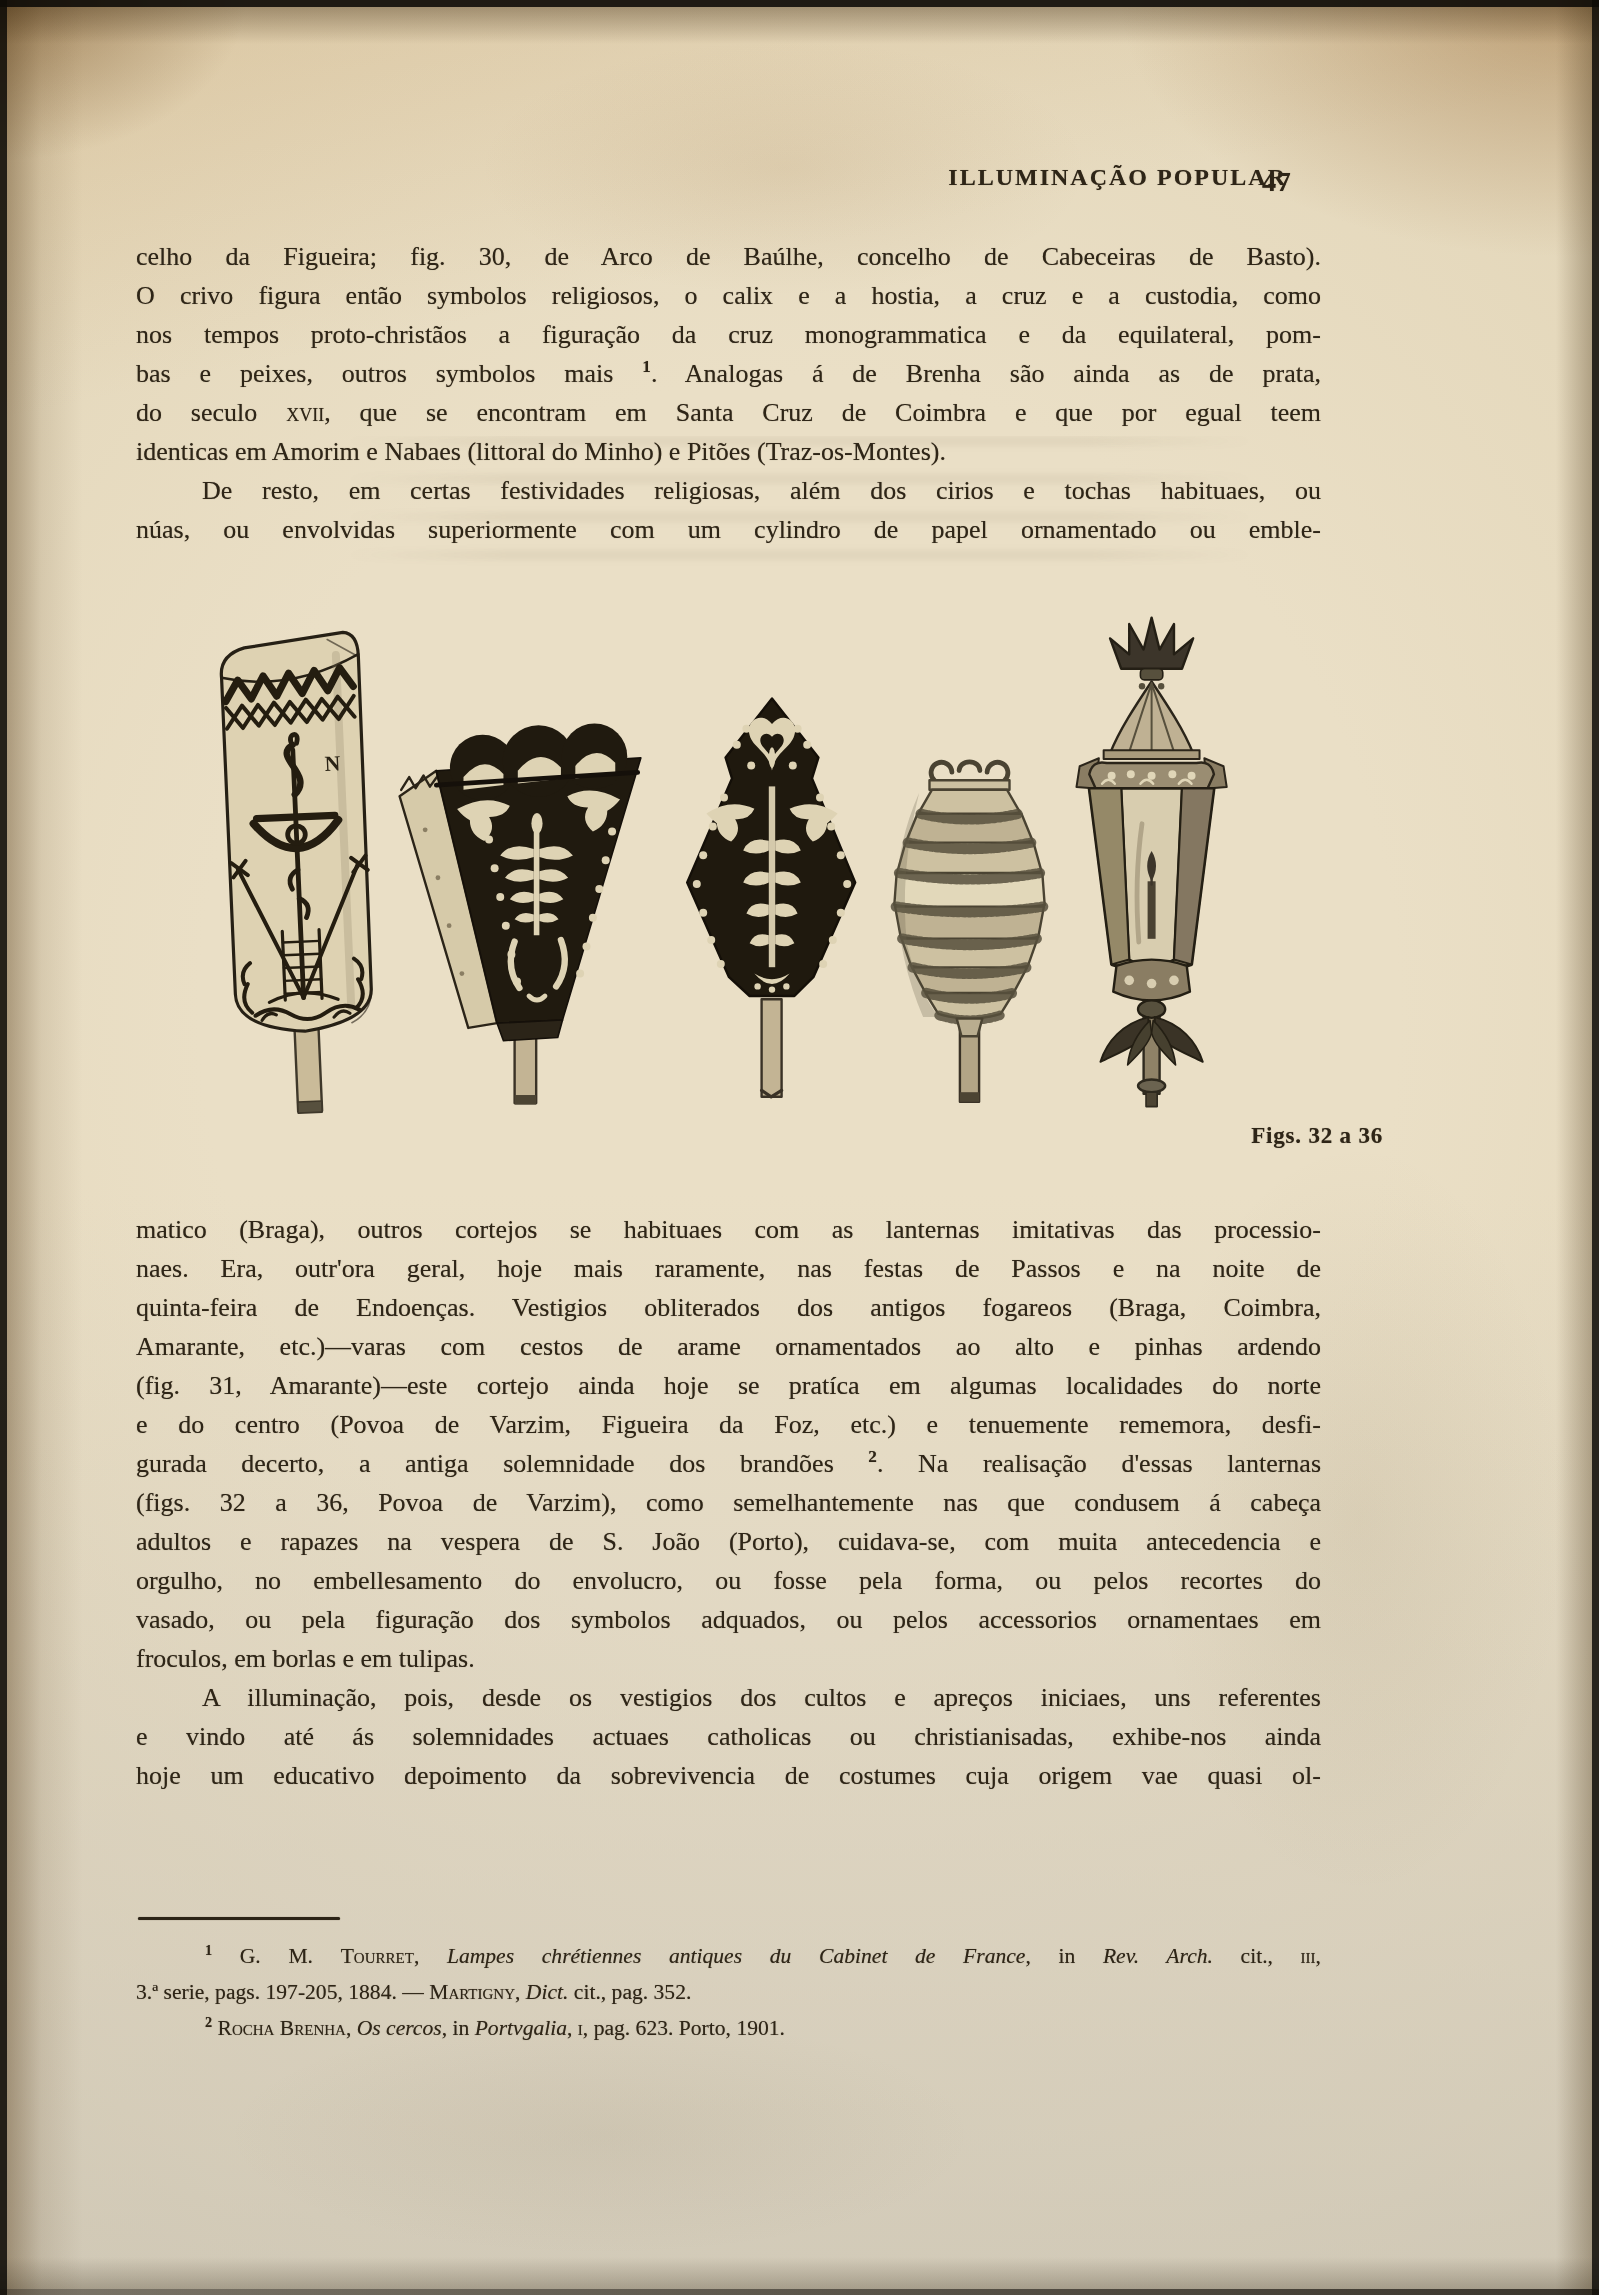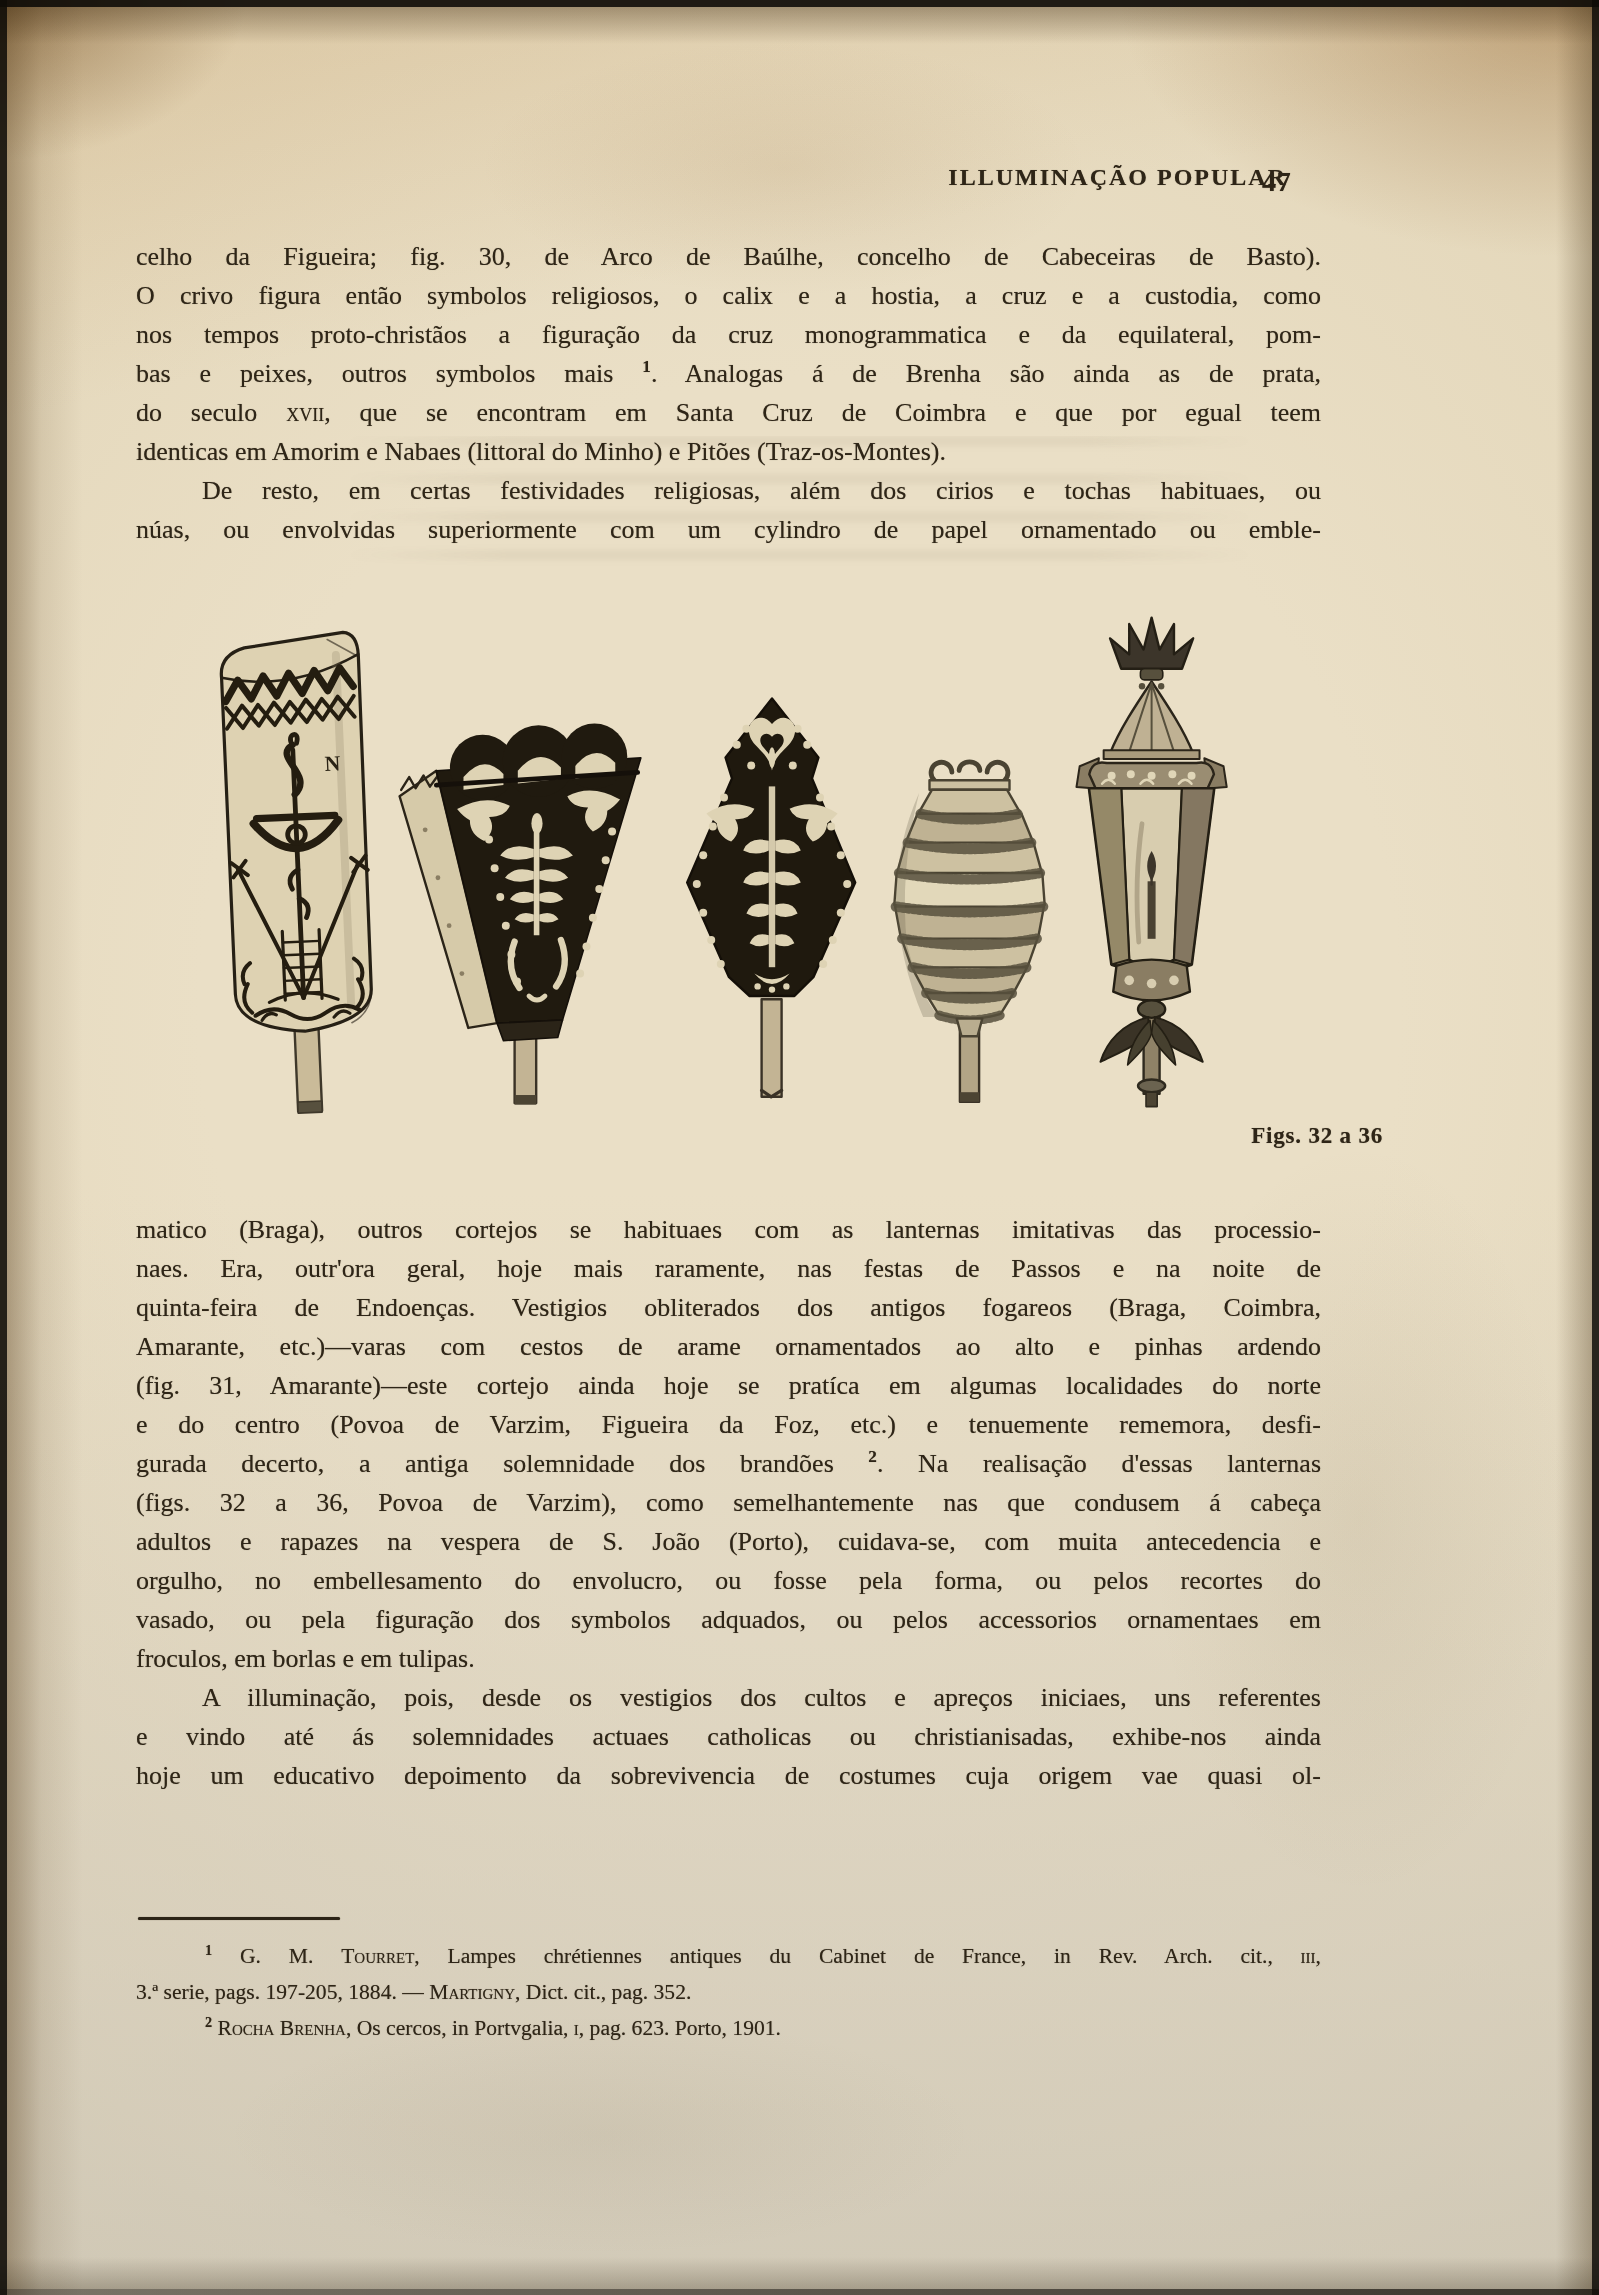--- a/index.html
+++ b/index.html
@@ -38,21 +38,21 @@
   .running-head{left:136px;top:164px;width:1151px;text-align:right;font-size:24px;font-weight:700;letter-spacing:2px;}
   .pagenum{left:1262px;top:166px;font-size:28px;font-weight:700;letter-spacing:0.8px;}
   .textblock{left:136px;width:1185px;font-size:26px;line-height:39px;}
   .block-top{top:237px;}
   .block-bottom{top:1210px;}
   .tline{text-align:justify;text-align-last:justify;white-space:nowrap;}
   .tline.last{text-align-last:left;}
   .tline.ind{text-indent:66px;}
   .sup{font-size:0.66em;font-weight:700;vertical-align:super;line-height:0;}
   .sc{font-variant:small-caps;}
-  .i{}
+  .i{font-style:italic;}
   .fnblock{left:136px;top:1938px;width:1185px;font-size:21.6px;line-height:36px;}
   .fnblock .tline.ind{text-indent:69px;}
   .fnrule{left:138px;top:1917px;width:202px;height:3.2px;background:#2c2417;border-radius:1.6px;box-shadow:0 0 0.8px rgba(44,36,23,.8);}
   .caption{left:0;top:1123px;width:1383px;text-align:right;font-size:23px;font-weight:700;letter-spacing:0.8px;}
   svg{display:block;overflow:visible;}
 </style>
 </head>
 <body>
 
 <div class="abs stain stain1"></div>

